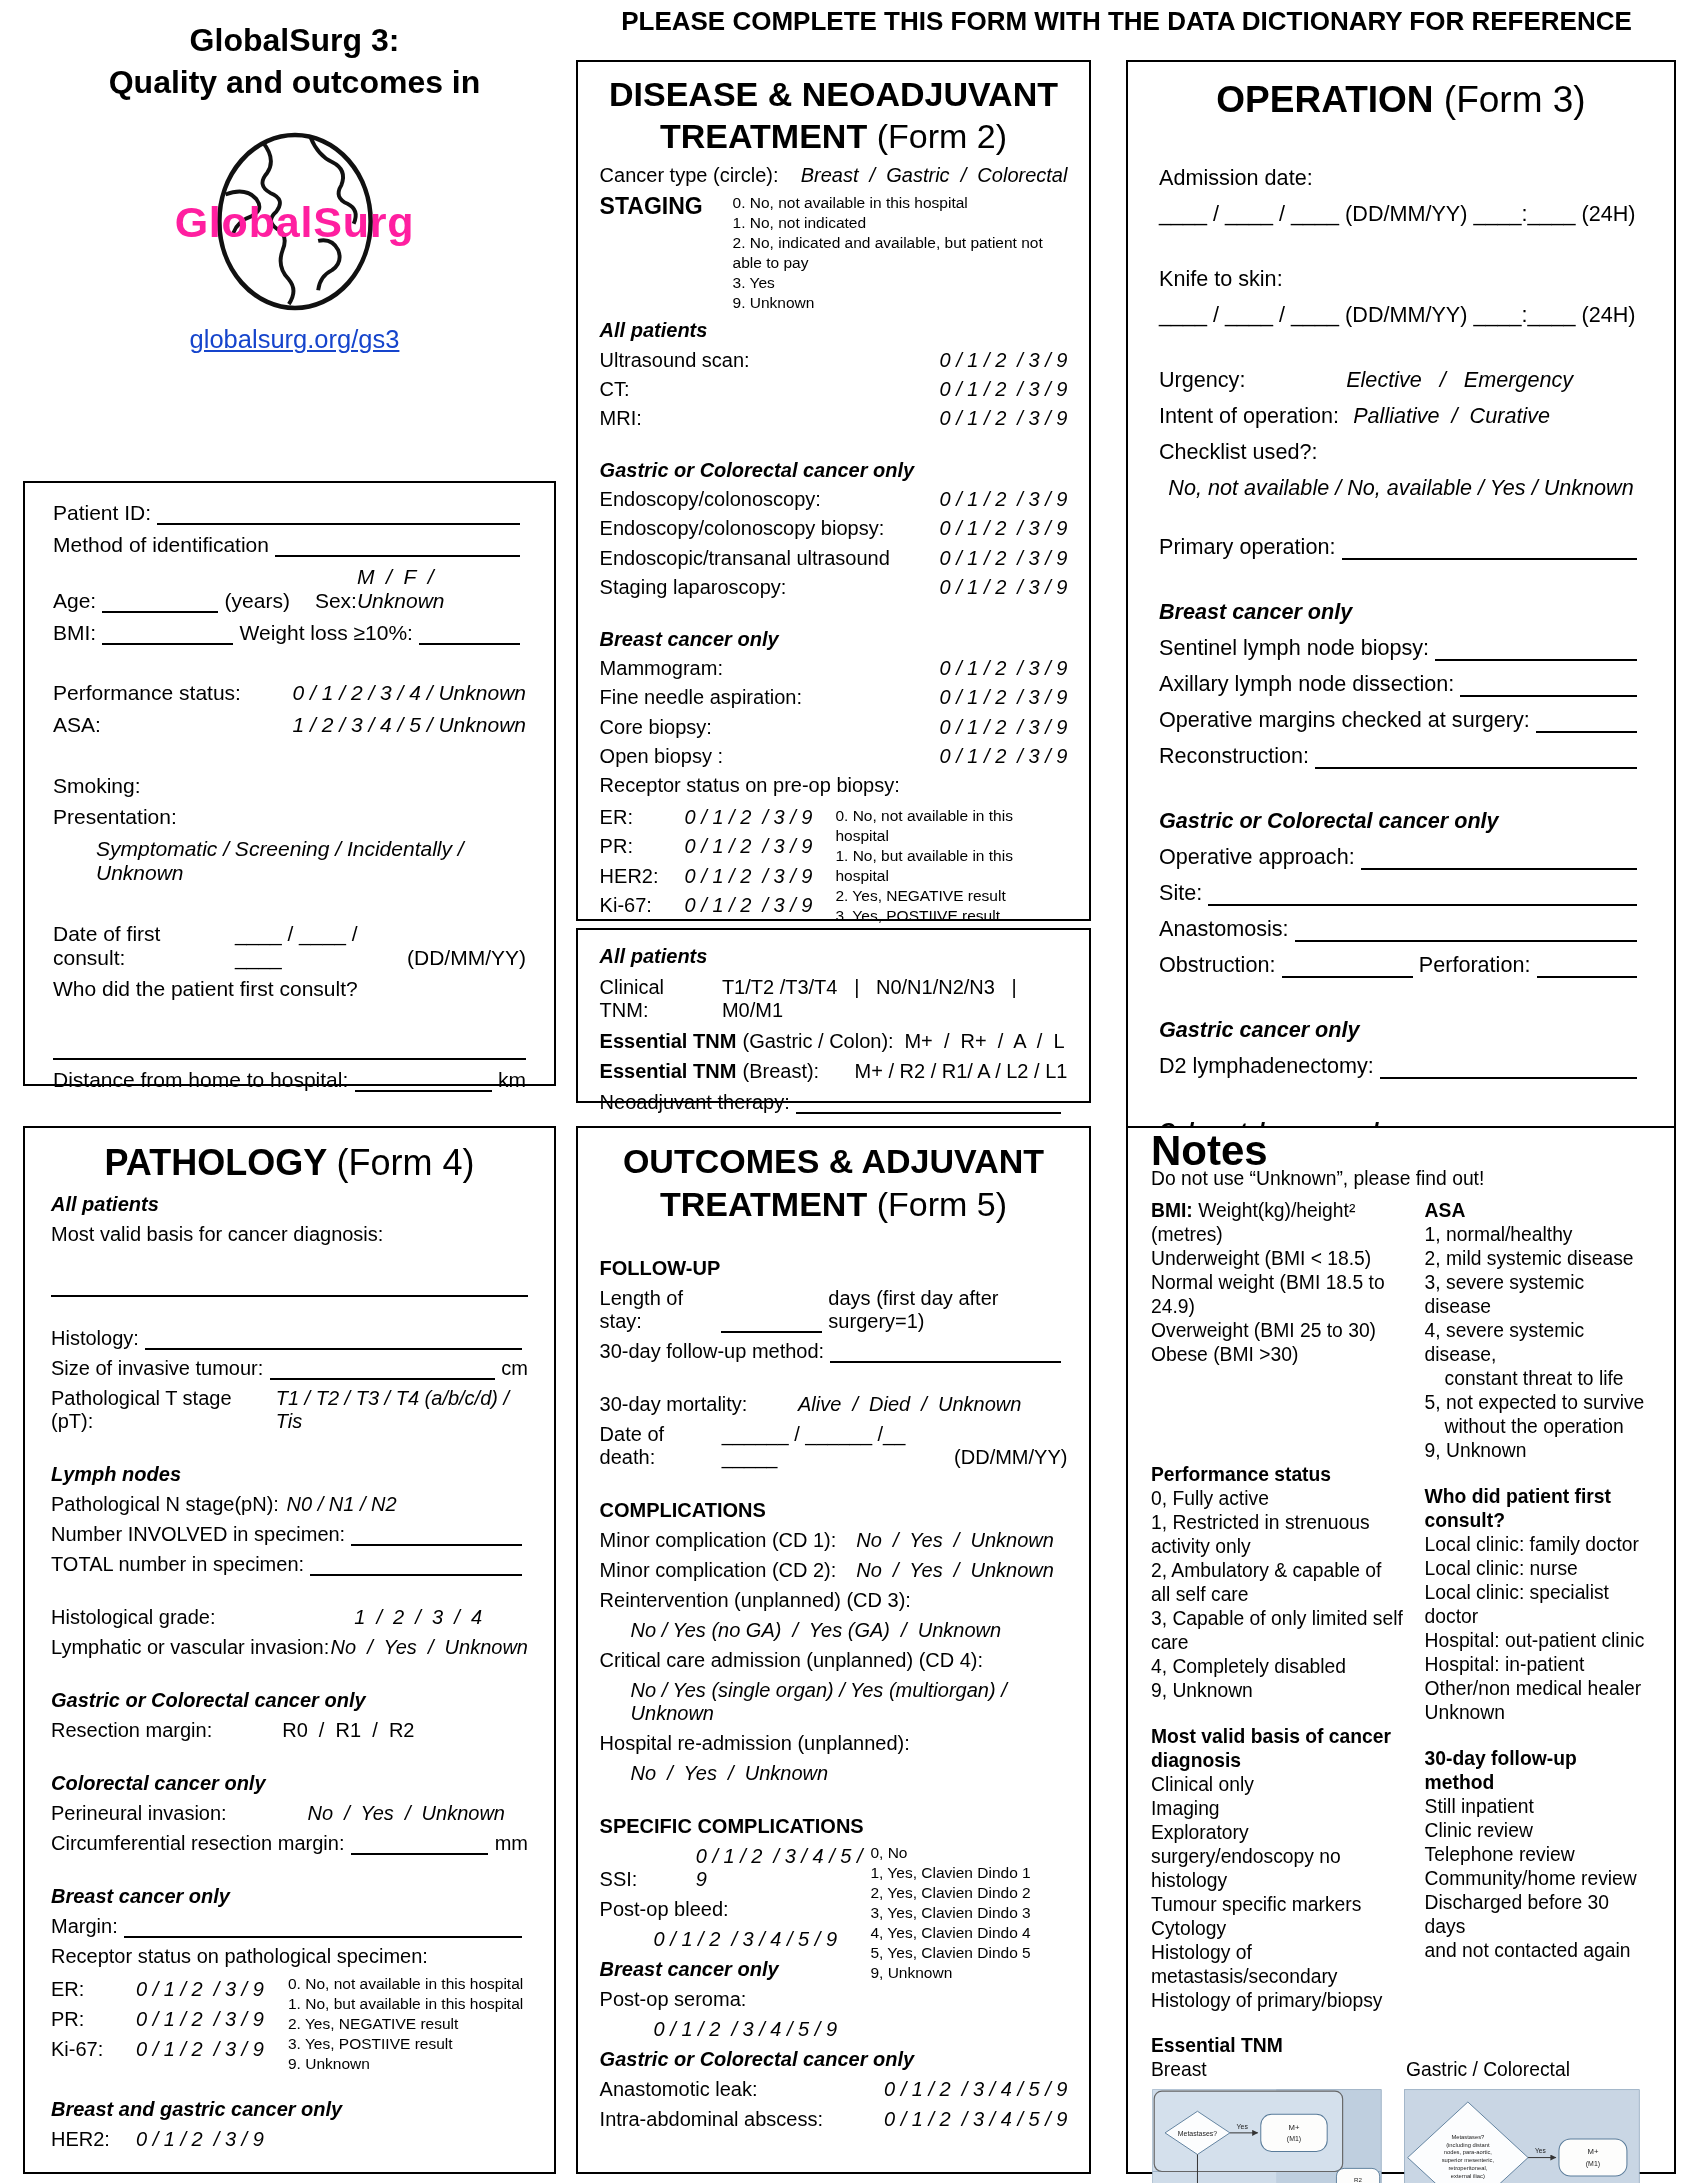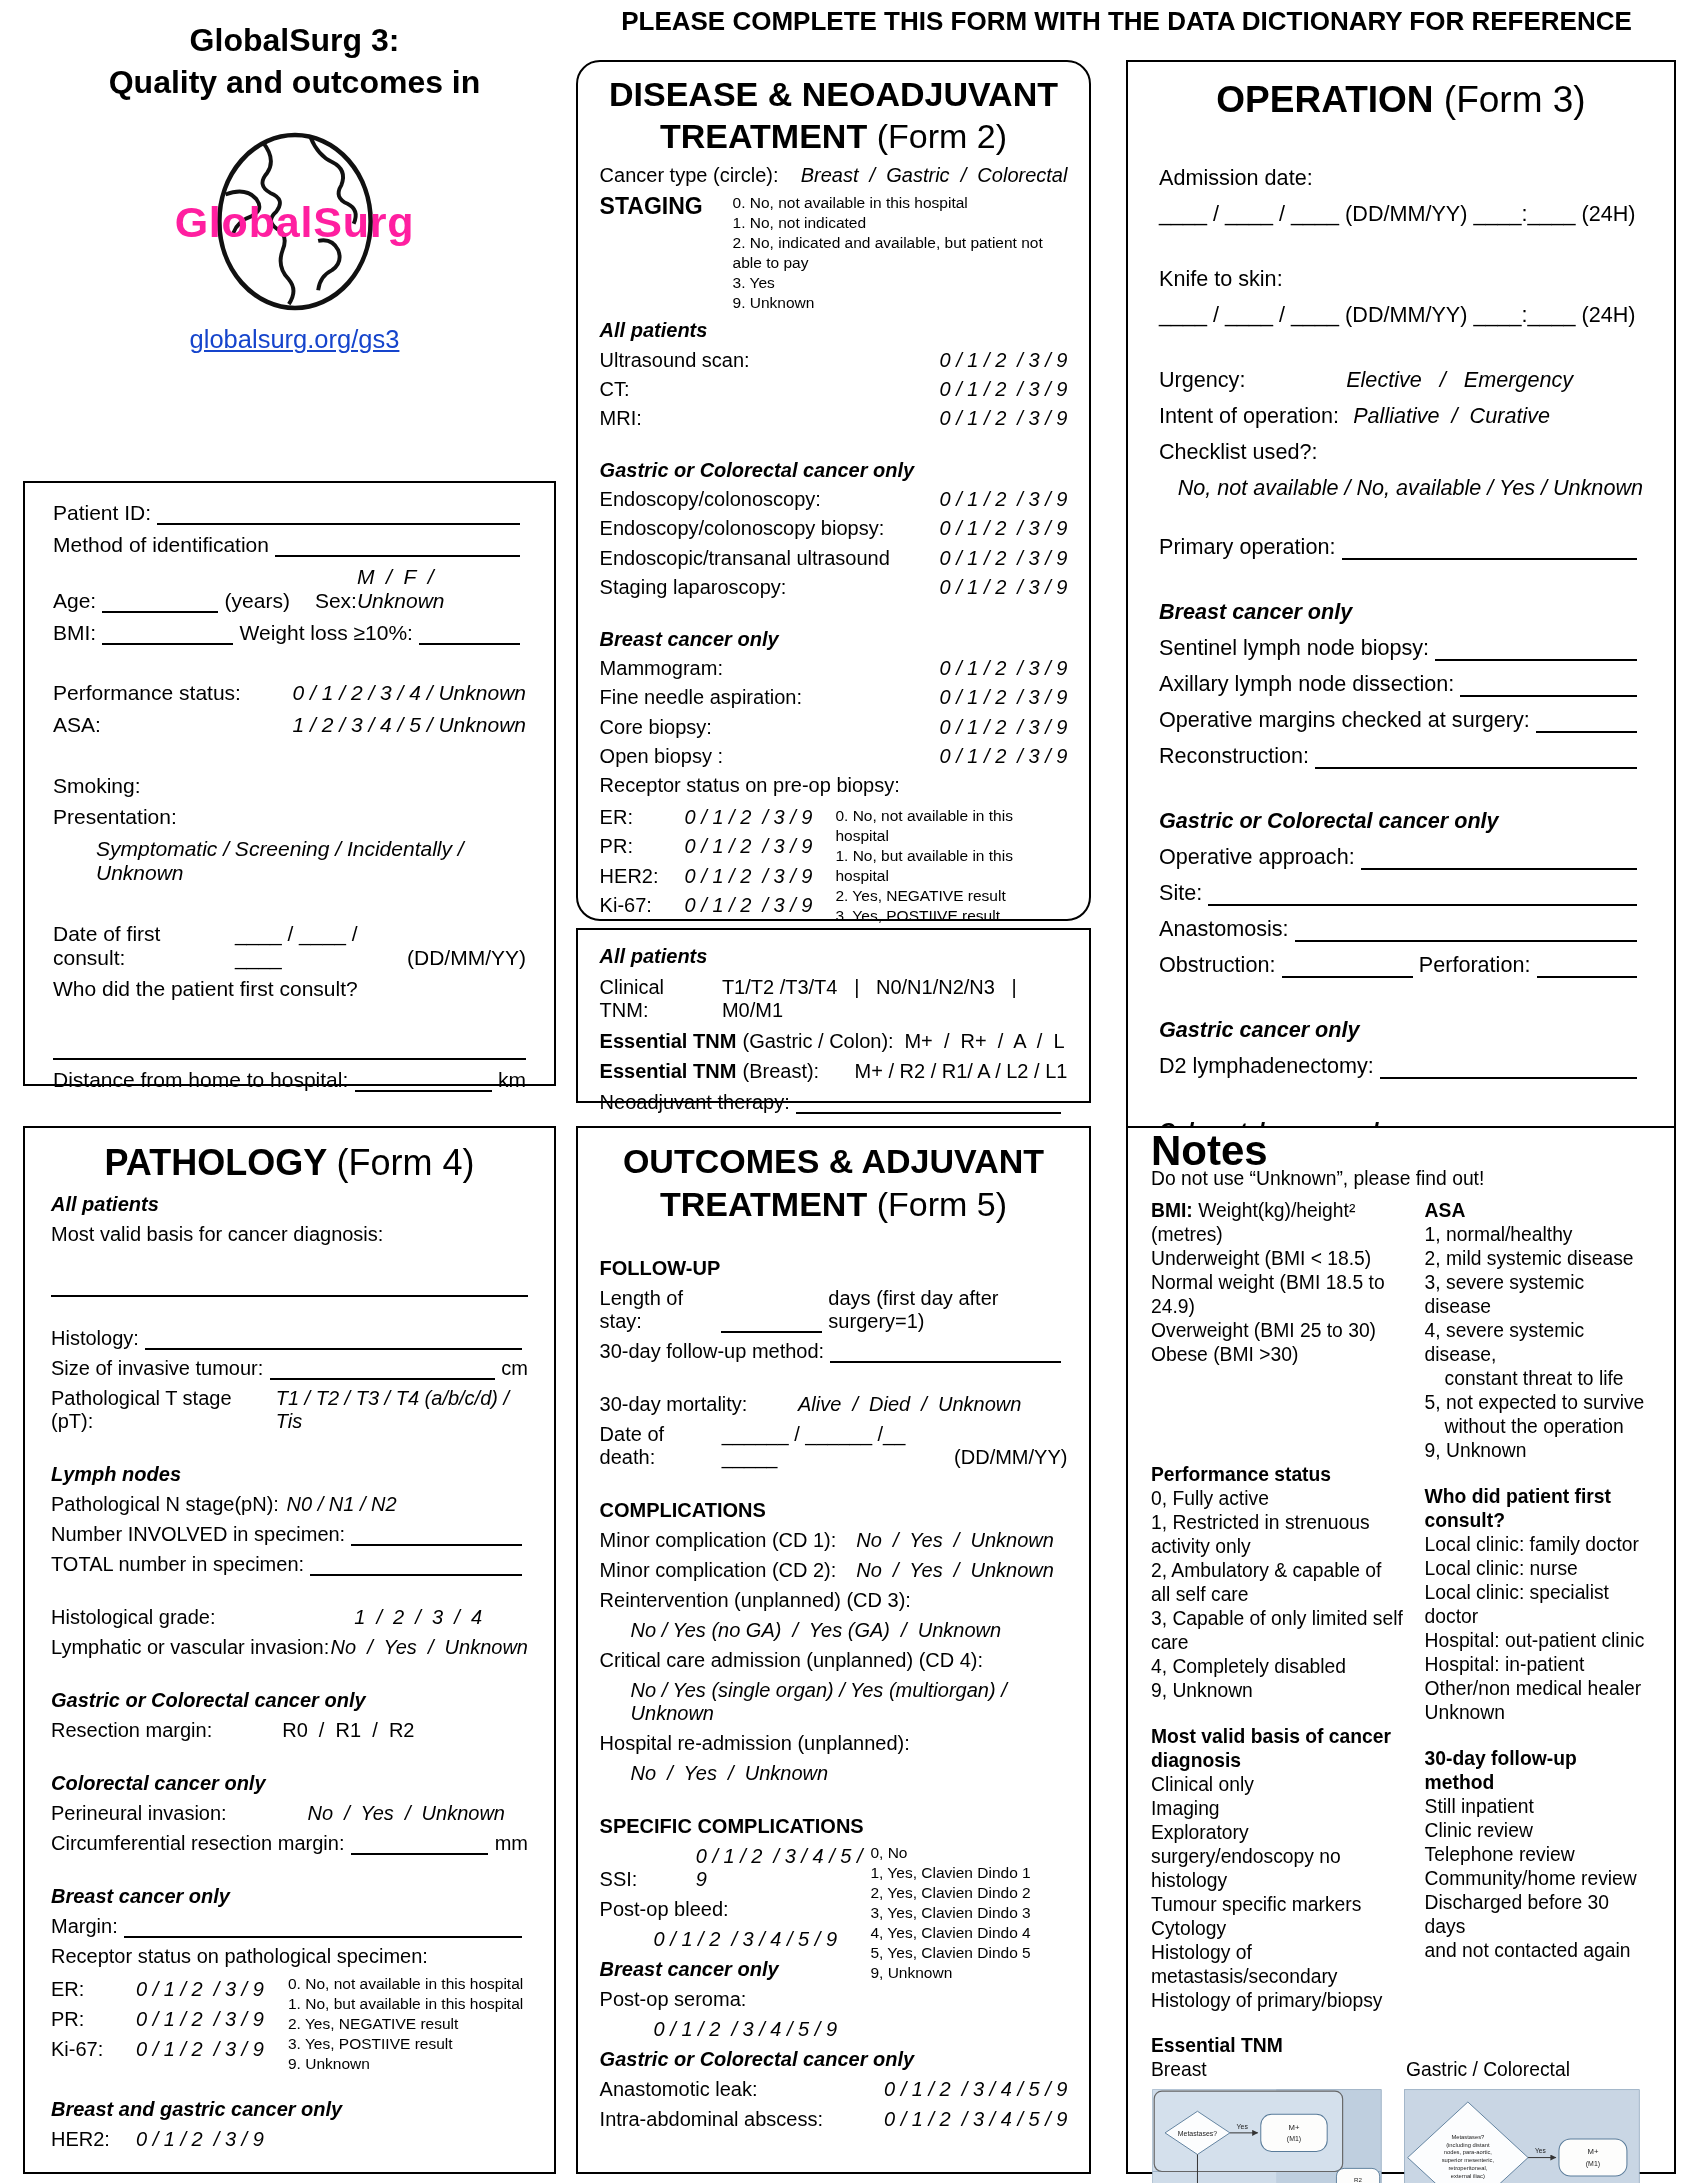--- a/index.html
+++ b/index.html
@@ -18,21 +18,21 @@
   #hdr{position:absolute;left:576px;top:6.2px;width:1101px;text-align:center;font-weight:bold;font-size:26px;}
   #intro{position:absolute;left:43px;top:20px;width:503px;text-align:center;}
   #intro .t{font-weight:bold;font-size:32px;line-height:1.3;}
   #intro .st{font-weight:bold;font-size:27px;margin-top:40px;}
   #logo{position:relative;width:503px;height:193px;margin-top:21.6px;}
   #logo svg{display:block;margin:0 auto;}
   #brand{position:absolute;left:0;right:0;top:73px;text-align:center;font-weight:bold;font-size:43px;letter-spacing:0.8px;}
   #link{display:inline-block;margin-top:7.7px;font-size:25.5px;text-decoration:underline;}
   #f1{left:23px;top:481px;width:533px;height:605px;padding:10.8px 28px;font-size:21px;}
   #f1 .ft{font-size:37px;}
-  #f2{left:576px;top:60px;width:515px;height:861px;padding:7.7px 21.6px;font-size:20px;border-radius:24px;}
+  #f2{left:576px;top:60px;width:515px;height:861px;padding:7.7px 21.6px;font-size:20px;}
   #f2 .ft{font-size:34px;margin-bottom:4.6px;}
   #f2 .r{margin-top:6.2px;}
   #f2b{left:576px;top:928px;width:515px;height:175px;padding:7.7px 21.6px;font-size:20px;}
   #f3{left:1126px;top:60px;width:550px;height:1336px;padding:12.4px 31px;font-size:21.6px;}
   #f3 .ft{font-size:37px;}
   #f3 .r{margin-top:10px;}
   #f4{left:23px;top:1126px;width:533px;height:1048px;padding:9.3px 26px;font-size:20px;}
   #f4 .ft{font-size:36px;margin-bottom:7.7px;}
   #f4 .r{margin-top:7px;}
   #f5{left:576px;top:1126px;width:515px;height:1048px;padding:9.3px 21.6px;font-size:20px;}
@@ -291,21 +291,21 @@
       <span>Urgency:</span>
       <span class="o" style="padding-right:70px">Elective   /   Emergency</span>
     </div>
     <div class="r sp">
       <span>Intent of operation:</span>
       <span class="o" style="padding-right:93px">Palliative  /  Curative</span>
     </div>
     <div class="r">
       <span>Checklist used?:</span>
     </div>
-    <div class="r" style="justify-content:flex-end">
+    <div class="r" style="justify-content:center">
       <span class="o">No, not available / No, available / Yes / Unknown</span>
     </div>
     <div class="g30"></div>
     <div class="r">
       <span>Primary operation:</span>
       <span class="f"></span>
     </div>
     <div class="g38"></div>
     <div class="r">
         <span class="s">Breast cancer only</span>

